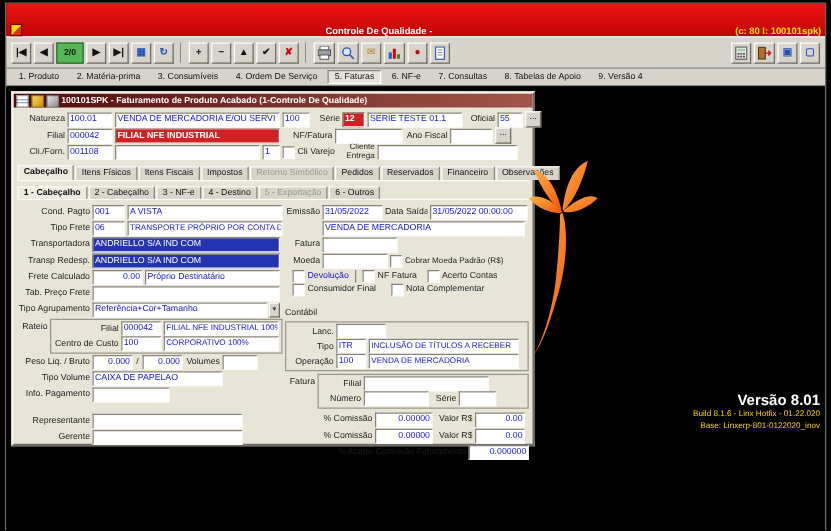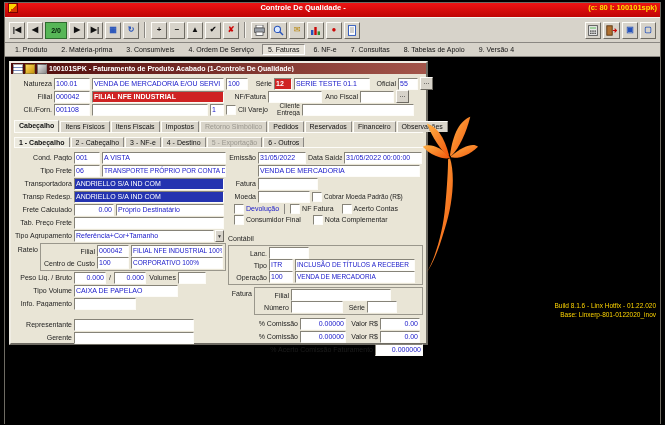--- a/index.html
+++ b/index.html
@@ -1,20 +1,20 @@
 <!DOCTYPE html>
 <html><head>
 <meta charset="utf-8">
 <style>
   html,body{margin:0;padding:0;background:#000;}
   #screen{position:relative;width:665px;height:425px;background:#000;overflow:hidden;
           font-family:"Liberation Sans",sans-serif;-webkit-font-smoothing:none;}
   #app{position:absolute;left:4px;top:2px;width:655px;height:420px;border:1px solid #6e6b63;background:#000;}
   
-  .titlebar{height:14px;background:linear-gradient(#ee1414,#bf0404);display:flex;align-items:flex-start;padding:0 3px;}
+  .titlebar{height:26px;background:linear-gradient(#ee1414,#bf0404);display:flex;align-items:flex-end;padding:0 3px;}
   .appicon{width:8px;height:8px;background:linear-gradient(135deg,#ffd400 50%,#d43a00 50%);border:1px solid #7a0000;margin-right:4px;flex:0 0 auto;}
   .tb-title{flex:1;color:#fff;font-size:7.5px;font-weight:bold;text-align:center;white-space:nowrap;overflow:hidden;}
   .tb-session{color:#ffe000;font-size:7.5px;font-weight:bold;white-space:nowrap;margin-left:4px;}
   
   .toolbar{height:24px;background:#d7d3ca;border-top:1px solid #f5f3ee;border-bottom:1px solid #8a8782;
            display:flex;align-items:center;padding:0 4px;gap:2px;}
   .tbtn{height:17px;min-width:16px;background:#d7d3ca;border:1px solid #fdfcf8;border-right-color:#6e6b63;border-bottom-color:#6e6b63;
         display:flex;align-items:center;justify-content:center;font-size:8px;color:#222;line-height:1;padding:0 2px;box-sizing:border-box;}
   .tbtn svg{display:block;}
   .counter{background:#57b657;border:1px solid #2e6b2e;color:#04210a;font-weight:bold;font-size:7px;height:15px;min-width:20px;
@@ -451,19 +451,20 @@
         <g fill="url(#lg)">
           <path d="M30 44 C33 20 41 8 51 4 C47 20 40 36 31 45 Z"></path>
           <path d="M31 45 C44 34 54 31 59 35 C50 44 38 48 31 46 Z"></path>
           <path d="M30 46 C20 35 9 31 2 35 C10 44 22 48 29 47 Z"></path>
           <path d="M29 44 C24 24 16 14 6 11 C12 26 20 38 28 45 Z"></path>
           <path d="M30 47 C35 62 34 92 24 122 C17 146 11 158 6 165 C15 150 23 122 25 97 C27 77 28 58 28 48 Z"></path>
         </g>
       </svg>
 
       <div class="version">
+        <div class="v-title">Versão  8.01</div>
         <div class="v-sub">Build 8.1.6 - Linx Hotfix - 01.22.020</div>
         <div class="v-sub">Base: Linxerp-801-0122020_inov</div>
       </div>
 
     </div>
   </div>
 </div>
 
 </body></html>

